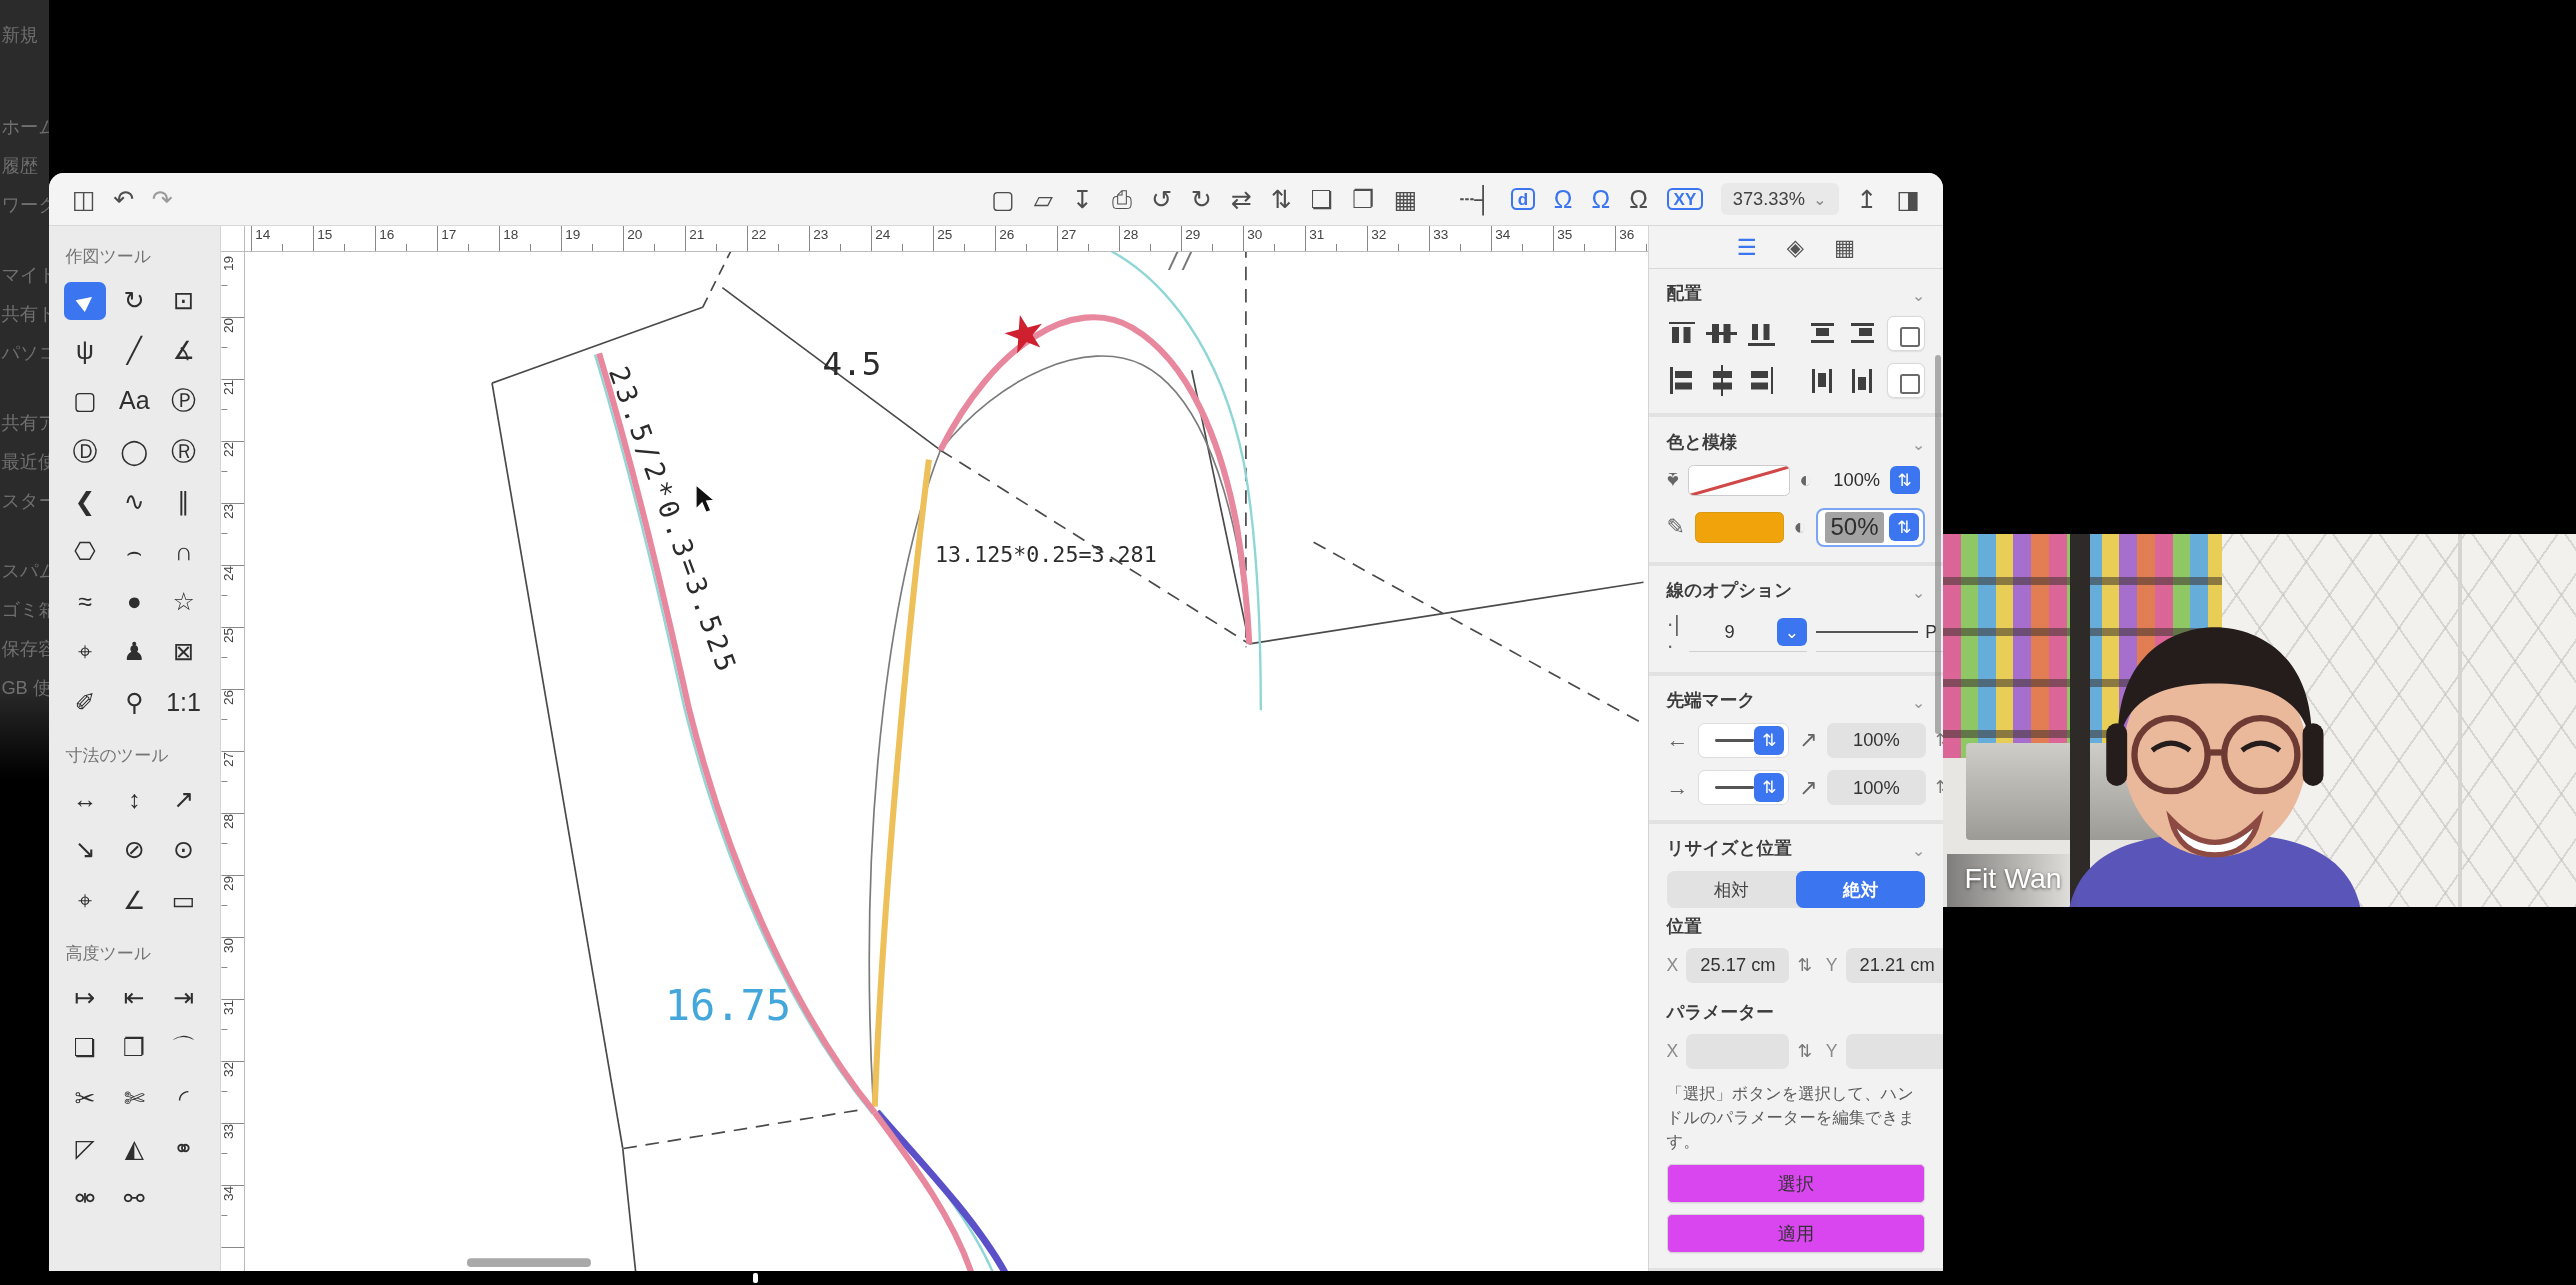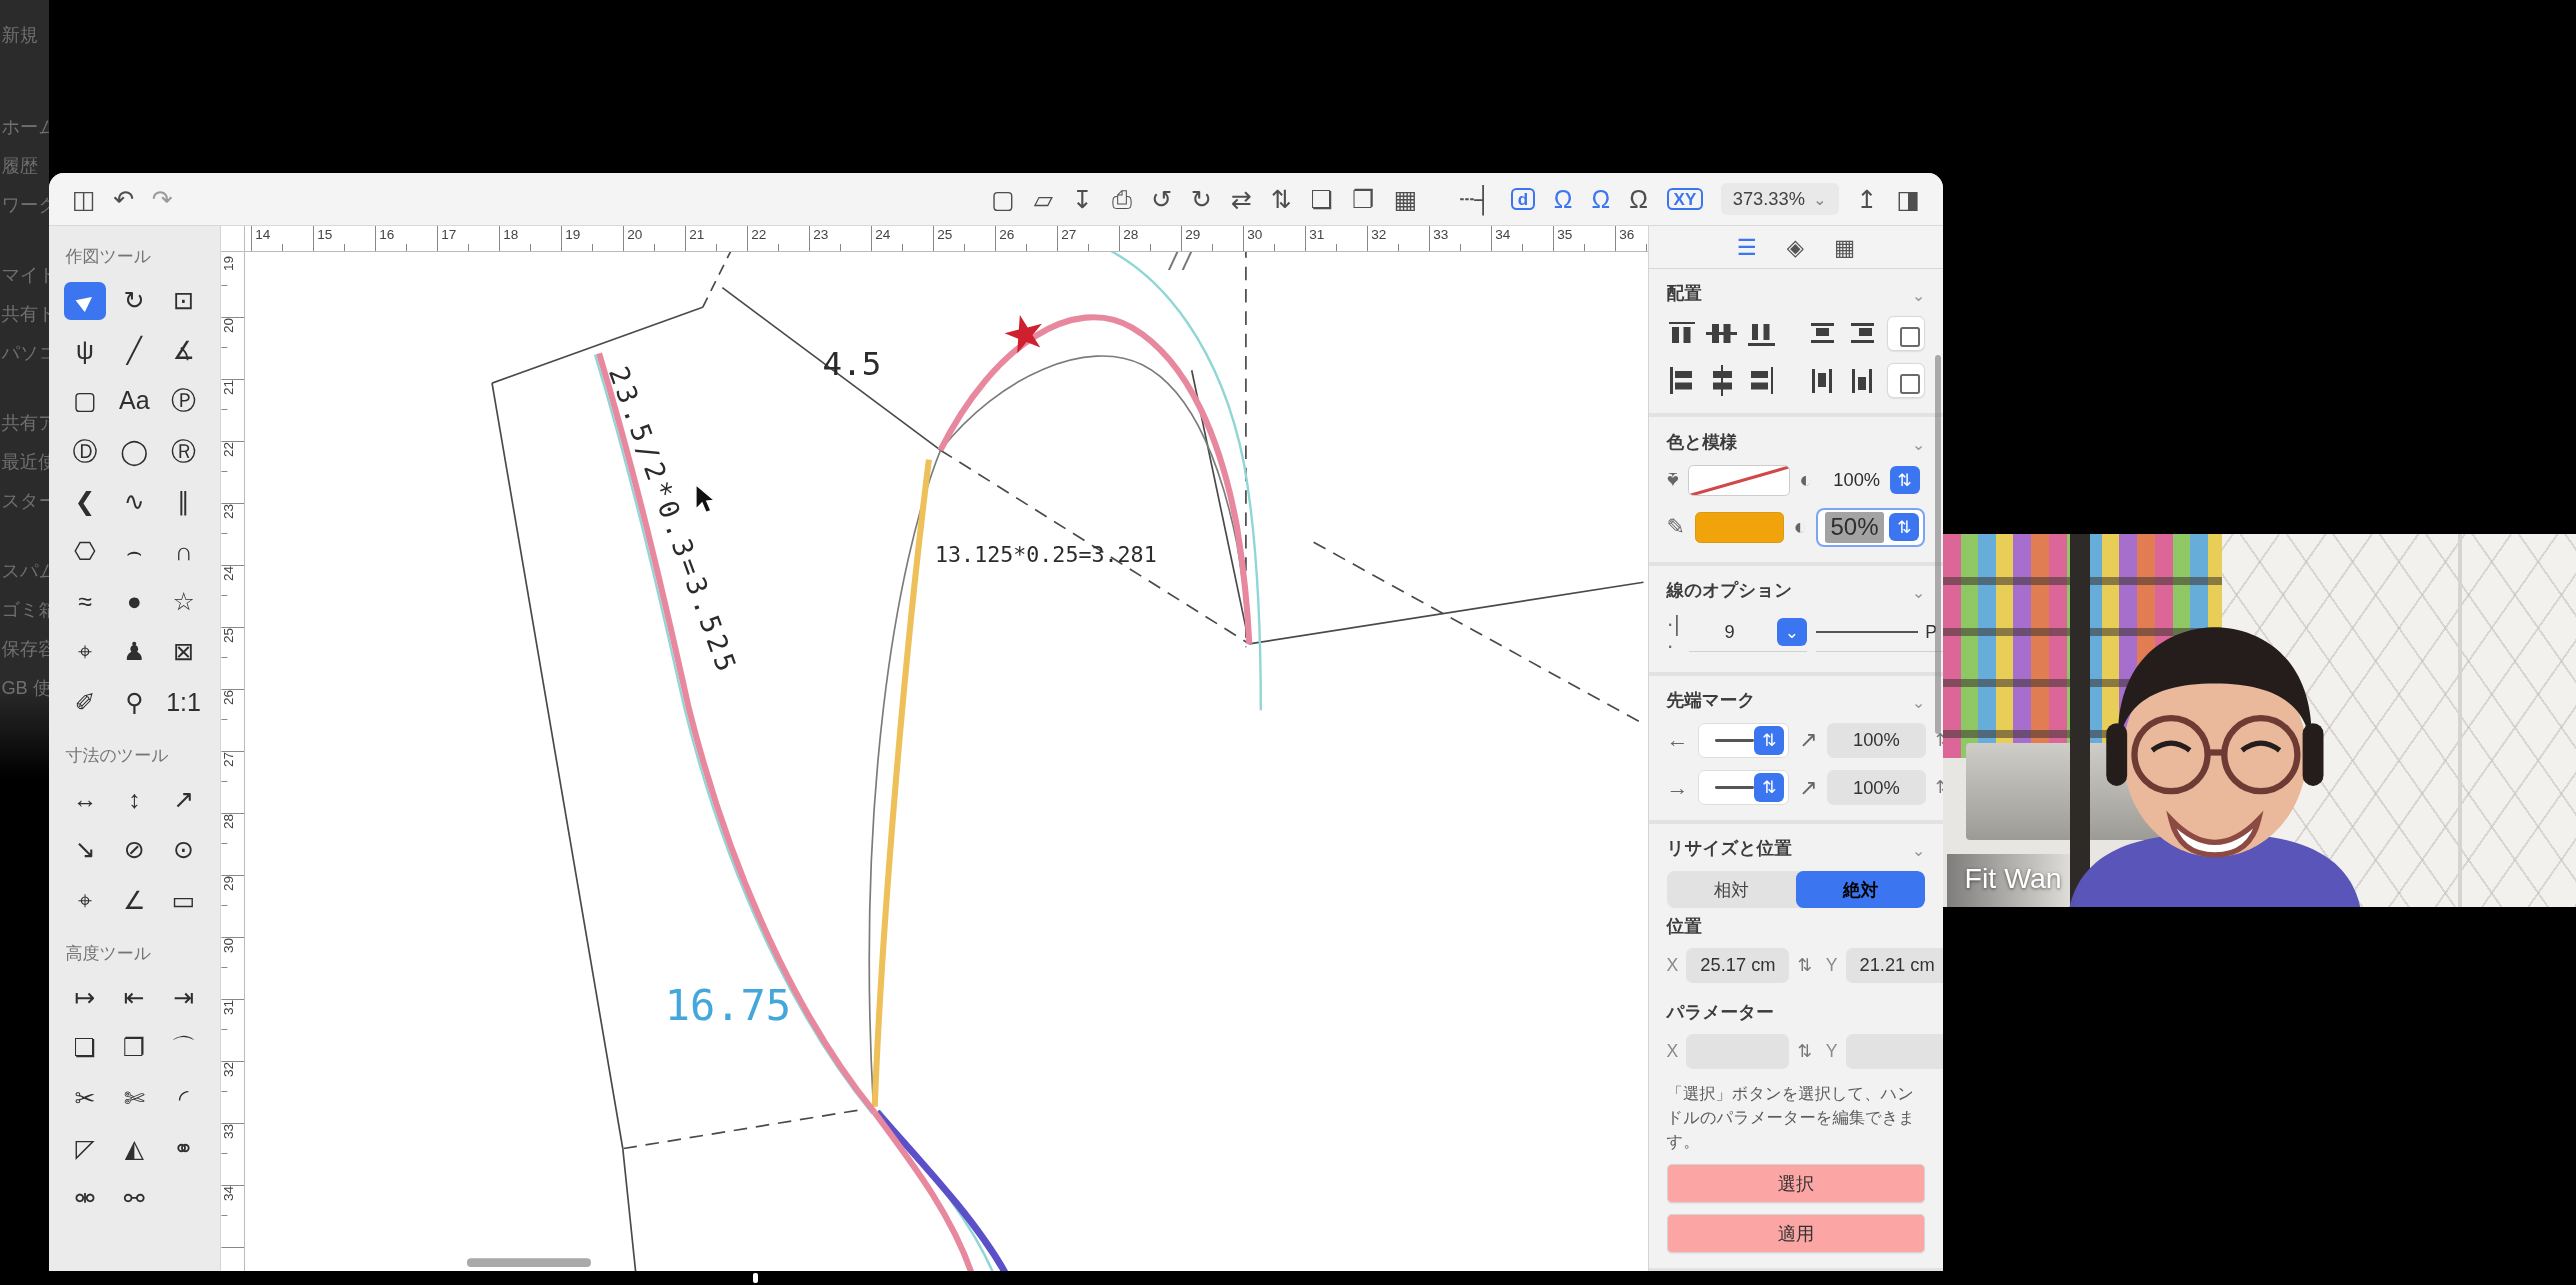--- a/index.html
+++ b/index.html
@@ -109,28 +109,28 @@
   .focusfield .sel{background:#a3a3a3;font-size:24px;padding:1.4px 5.4px;border-radius:2.7px;color:#2e2e2e}
   .linefield{display:flex;align-items:center;gap:6.8px;border-bottom:1.4px solid #d0d0d0;padding-bottom:4.1px}
   .numfield{width:81px;text-align:center;font-size:18.3px;color:#333}
   .sampleline{width:102px;height:2px;background:#555}
   .dashfield{display:flex;align-items:center;justify-content:space-between;background:#fff;border:0.7px solid #ddd;border-radius:6.8px;height:35px;width:133px;padding:0 4.1px 0 16.3px}
   .dashfield .dash{width:39px;height:2.7px;background:#555;border-radius:1.4px}
   .grayfield{background:#e2e2e2;border-radius:6.8px;height:35px;min-width:99px;display:flex;align-items:center;justify-content:center;font-size:18.3px;color:#333;padding:0 11px}
   .tinystep{font-size:17.6px;color:#777}
   .seg{display:flex;height:37px;background:#e2e2e2;border-radius:7.5px;overflow:hidden;margin-bottom:5.4px}
   .seg div{flex:1;display:flex;align-items:center;justify-content:center;font-size:17.6px;color:#444}
-  .seg .on{background:var(--accent);color:#000000;border-radius:7.5px;font-weight:bold}
+  .seg .on{background:var(--accent);color:#ffffff;border-radius:7.5px;font-weight:bold}
   .xyrow{display:flex;align-items:center;gap:8.1px;margin-top:9.5px}
   .xyrow .lbl{width:17.6px;color:#8a8a8a;font-size:17.6px}
   .xyrow .grayfield{min-width:103px}
   .xyrow .grayfield.empty{min-width:103px;width:103px}
   .subh{font-size:17.6px;color:#3c3c3c;font-weight:bold;margin-top:6px}
   .note{font-size:16.3px;color:#5c5c5c;line-height:1.45;margin:13.6px 0 5.4px}
-  .wbtn{width:100%;height:39px;background:#fca5a5;border:0.7px solid #d5d5d5;border-radius:5px;box-shadow:0 0.7px 1.4px rgba(0,0,0,.06);font-size:18.3px;color:#333;display:flex;align-items:center;justify-content:center;margin-top:11px}
+  .wbtn{width:100%;height:39px;background:#d946ef;border:0.7px solid #d5d5d5;border-radius:5px;box-shadow:0 0.7px 1.4px rgba(0,0,0,.06);font-size:18.3px;color:#333;display:flex;align-items:center;justify-content:center;margin-top:11px}
   .rp-scroll{position:absolute;right:2px;top:129px;width:6.1px;height:379px;background:#6f6f6f;border-radius:3.4px;opacity:.55}
 
   
   .webcam{position:absolute;left:1943px;top:534px;width:633px;height:373px;background:#d8d6d2;overflow:hidden}
   .wc-shelf{position:absolute;left:0;top:0;width:46%;height:100%;background:#e8e6e2}
   .wc-threads{position:absolute;left:0;top:0;width:100%;height:60%;
     background:repeating-linear-gradient(90deg,#d94f8a 0 17.6px,#7fc24f 17.6px 35px,#4fa3d9 35px 53px,#e8c93e 53px 70px,#9b59c9 70px 88px,#e06a3a 88px 106px);opacity:.85}
   .wc-shelfrows{position:absolute;left:0;top:0;width:100%;height:60%;
     background:repeating-linear-gradient(#0000 0 43px,rgba(60,50,45,.55) 43px 51px)}
   .wc-machine{position:absolute;left:8%;top:56%;width:84%;height:26%;background:linear-gradient(#cfcdc8,#9d9b96);border-radius:4.1px}

